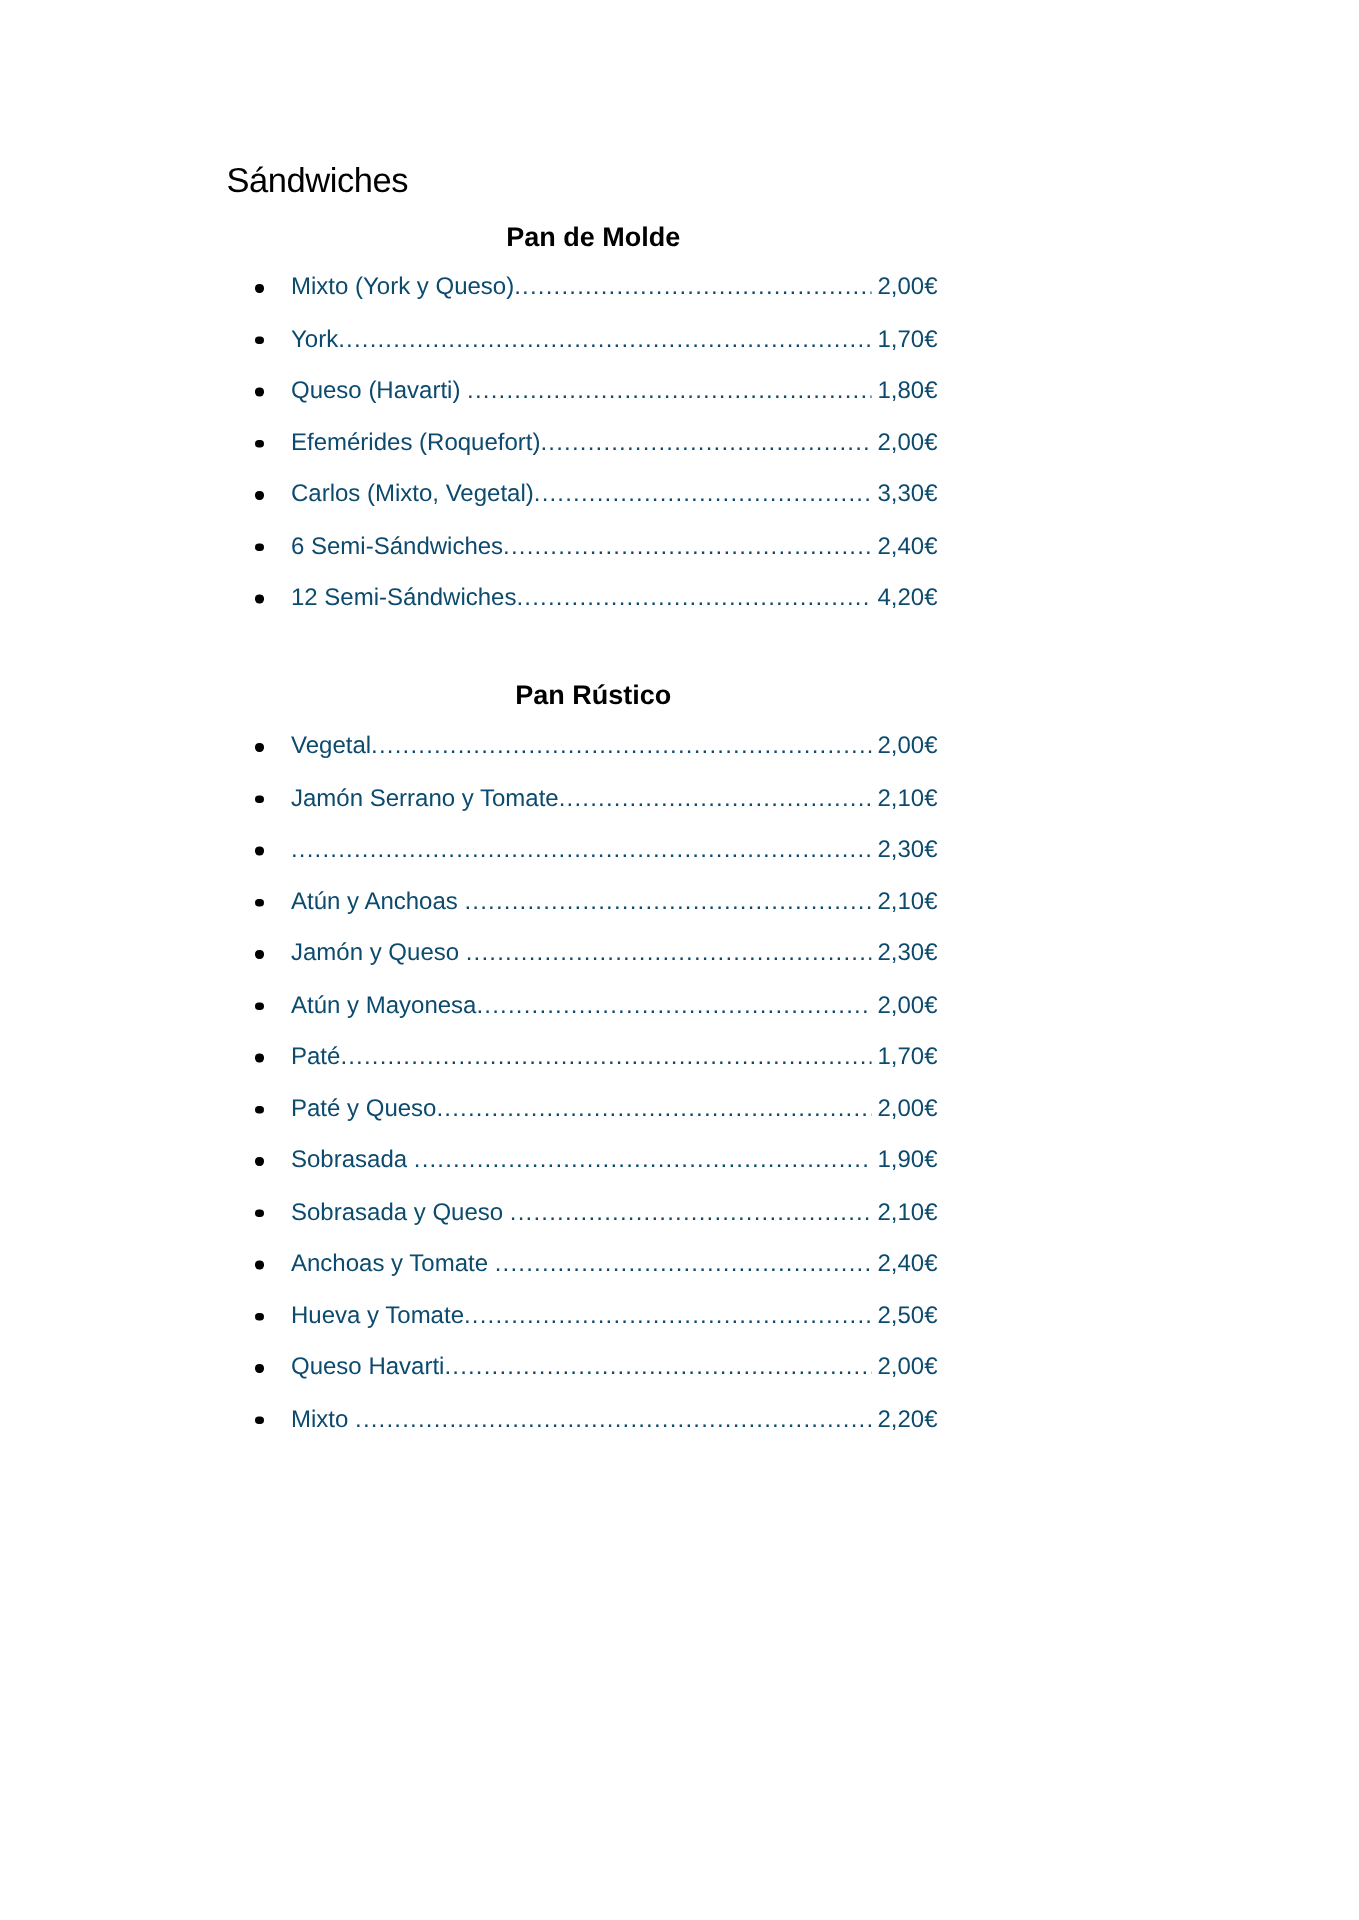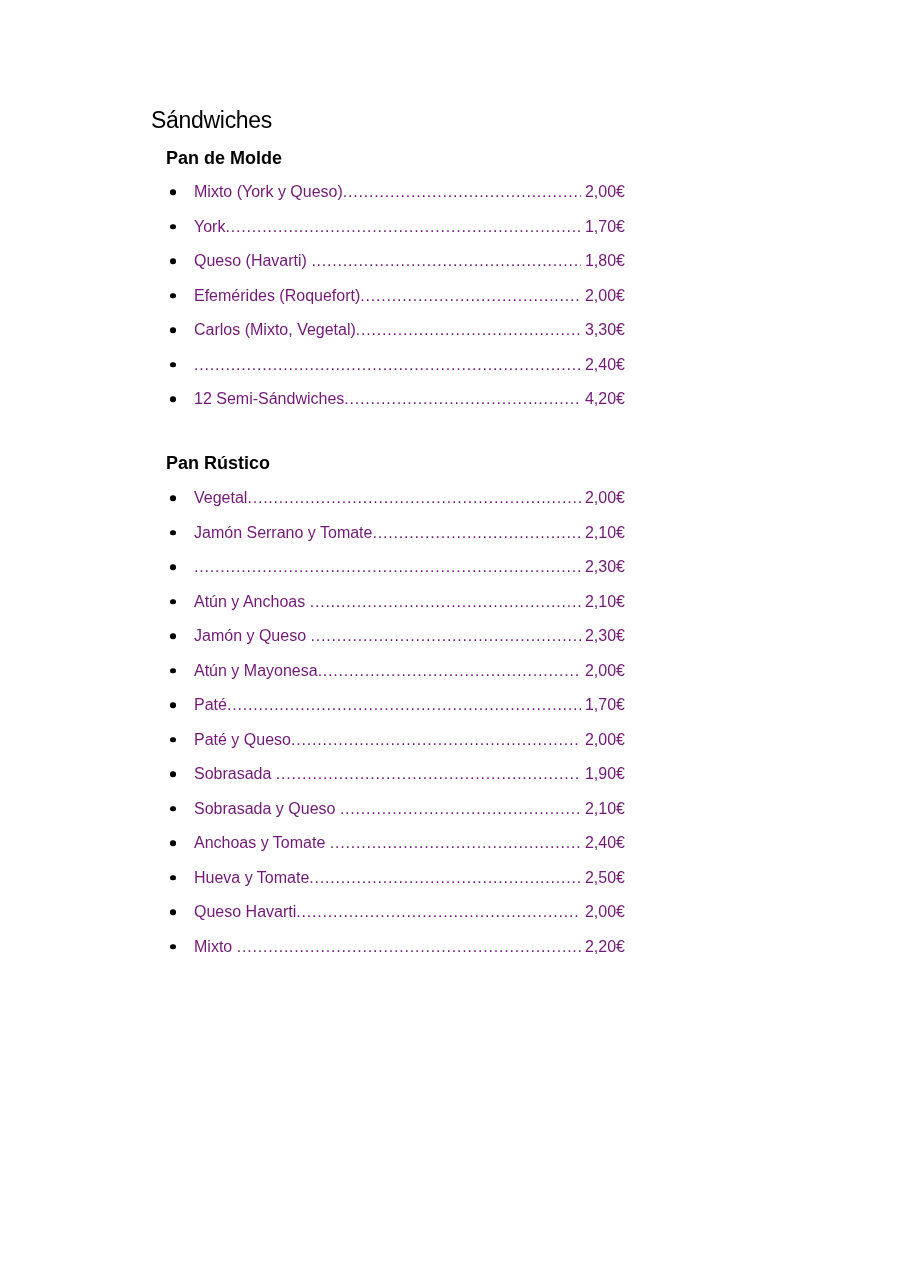--- a/index.html
+++ b/index.html
@@ -26,38 +26,39 @@
     font-weight: normal;
     letter-spacing: -0.3px;
     color: #000000;
   }
   .menu-section .section-heading {
     margin: 14px 0 7px 15px;
     font-size: 18px;
     line-height: 20px;
     font-weight: bold;
     color: #000000;
+    text-align: center;
   }
   .menu-section + .menu-section .section-heading {
     margin-top: 36.5px;
     margin-bottom: 8px;
   }
   .item-list {
     list-style: none;
     margin: 0;
     padding: 0;
   }
   .menu-item {
     position: relative;
     display: flex;
     align-items: baseline;
     padding-left: 43px;
     font-size: 16px;
     line-height: 34.5px;
-    color: #701a75;
+    color: #0c4a6e;
   }
   .bullet {
     position: absolute;
     left: 19px;
     top: 50%;
     transform: translateY(-50%);
     width: 5.5px;
     height: 5.5px;
     background: #000000;
     border-radius: 50%;
@@ -122,20 +123,21 @@
 
   <li class="menu-item">
     <span class="bullet"></span>
     <span class="item-name">Carlos (Mixto, Vegetal)</span>
     <span class="dot-leader"></span>
     <span class="item-price">3,30€</span>
   </li>
 
   <li class="menu-item">
     <span class="bullet"></span>
+    <span class="item-name">6 Semi-Sándwiches</span>
     <span class="dot-leader"></span>
     <span class="item-price">2,40€</span>
   </li>
 
   <li class="menu-item">
     <span class="bullet"></span>
     <span class="item-name">12 Semi-Sándwiches</span>
     <span class="dot-leader"></span>
     <span class="item-price">4,20€</span>
   </li>

